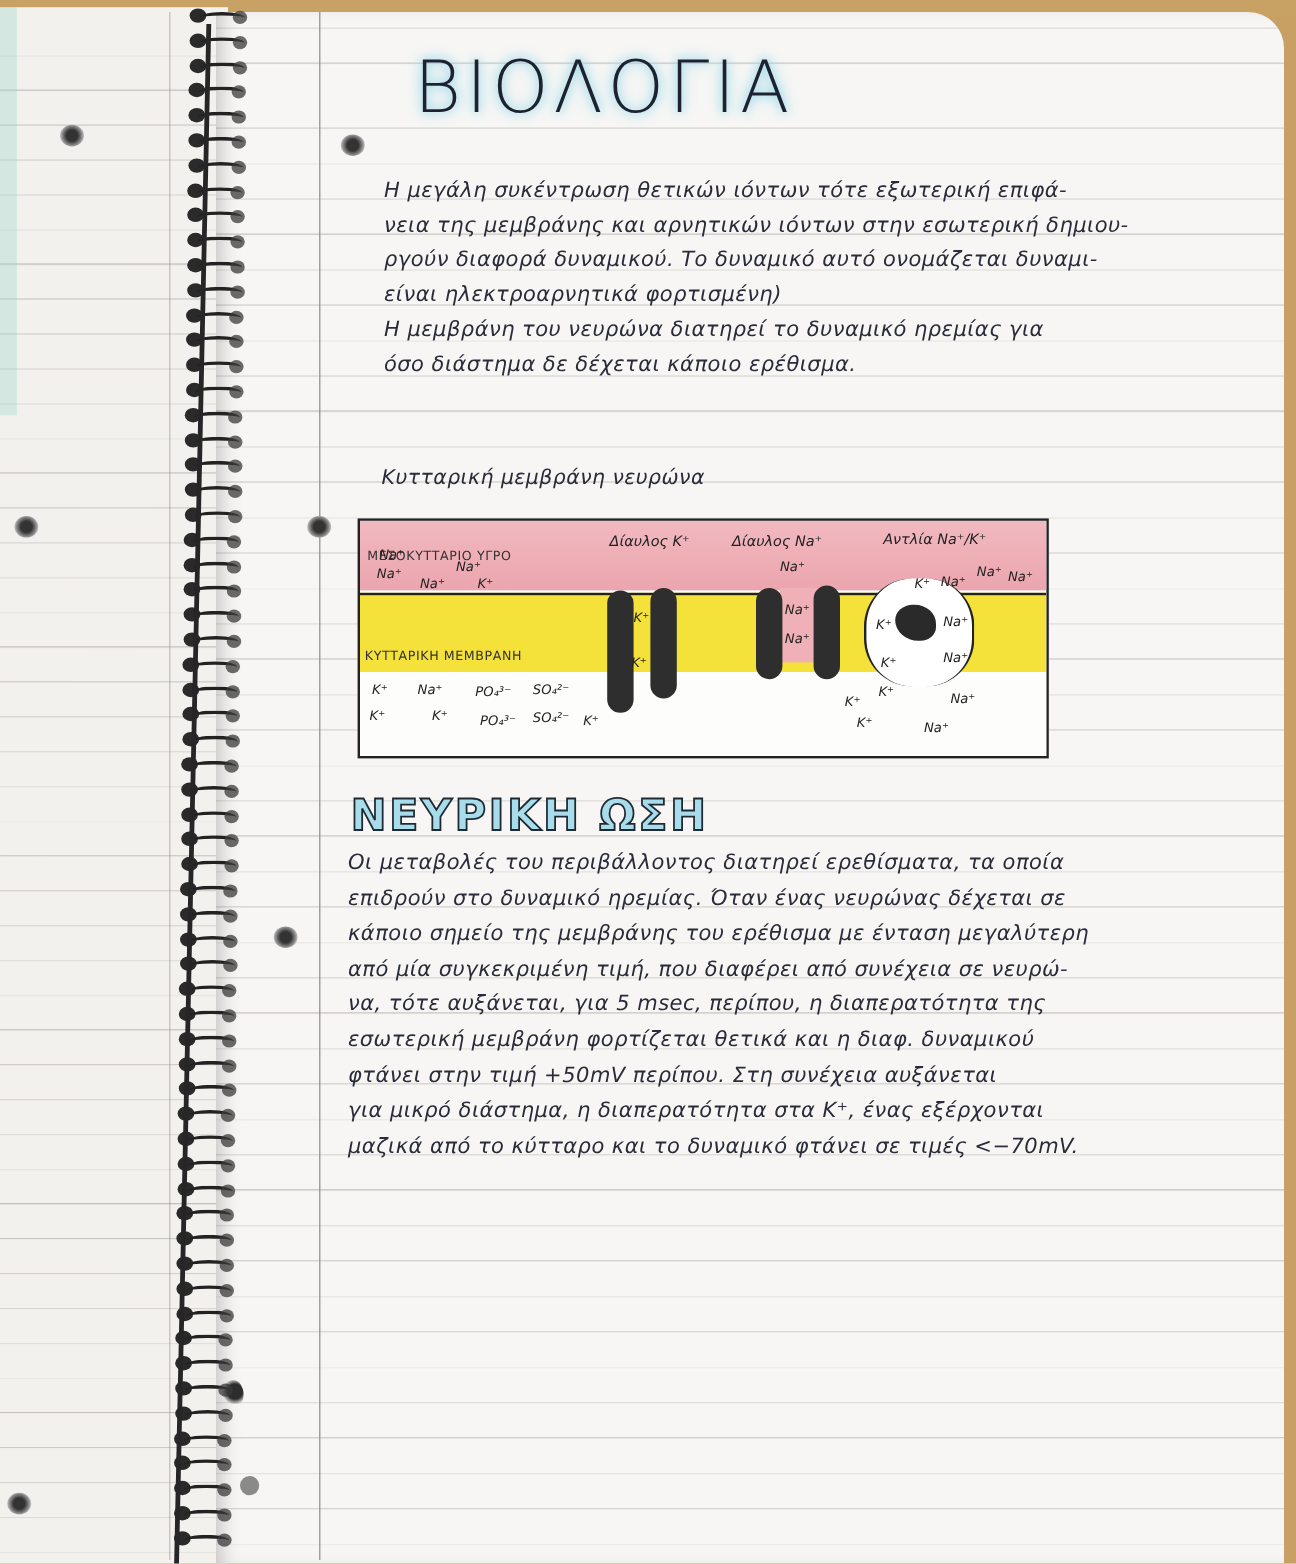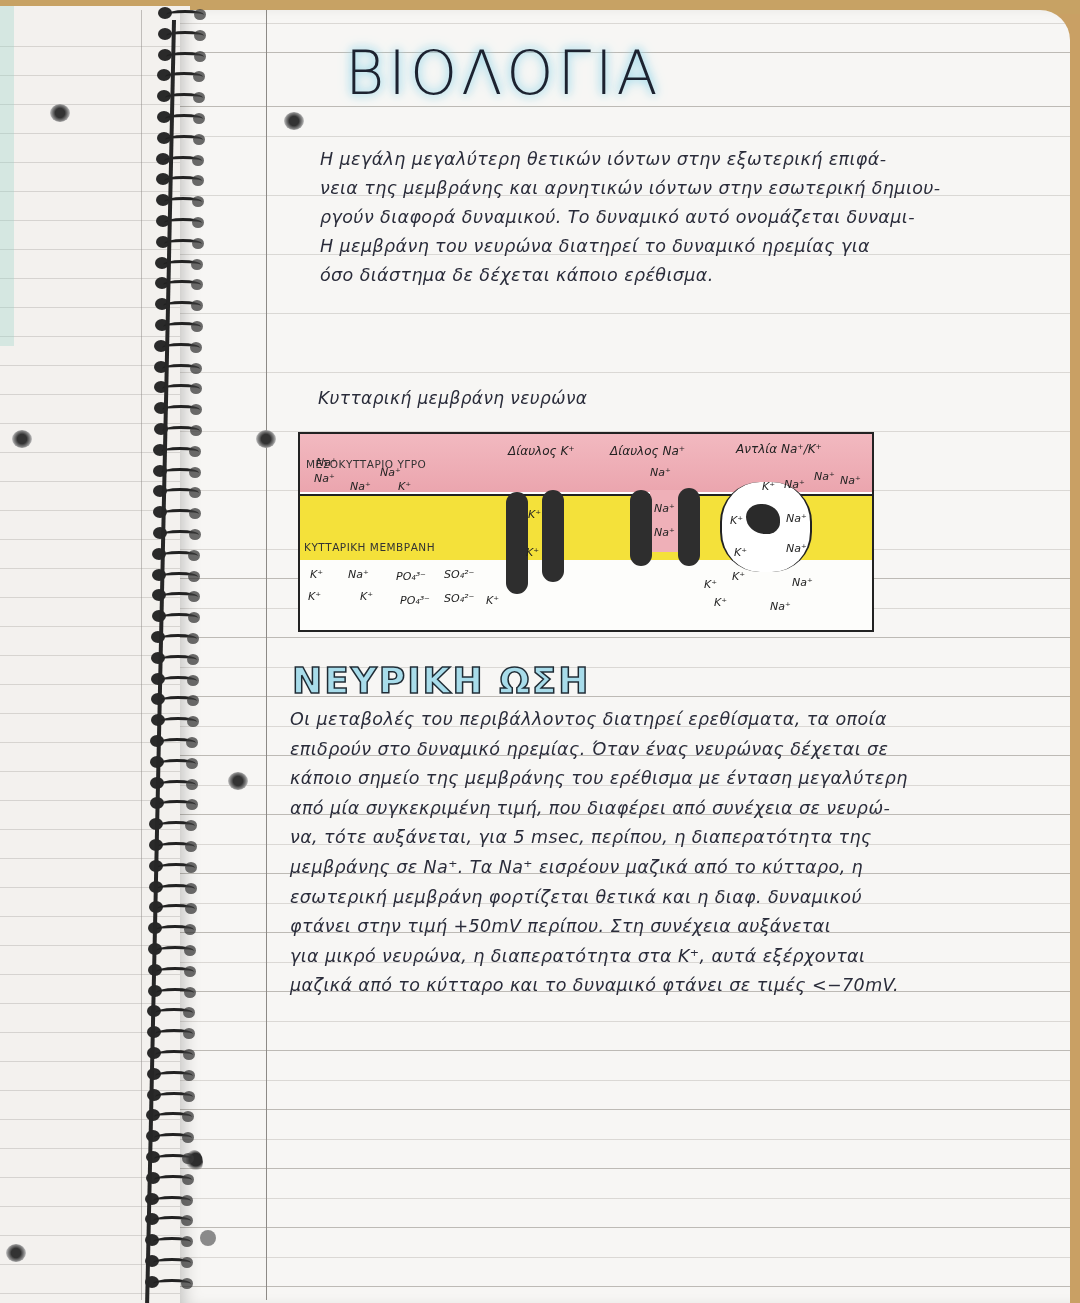--- a/index.html
+++ b/index.html
@@ -372,23 +372,24 @@
       <div class="hole-l"></div>
       <div class="wire"></div>
       <div class="hole-r"></div>
     </div>
   </div>
 <div class="spine"></div>
 
 <div class="title hand">ΒΙΟΛΟΓΙΑ</div>
 
 <div class="para hand" style="left:320px;top:145px;">
-  <p>Η μεγάλη μεγαλύτερη θετικών ιόντων στην εξωτερική επιφά-</p>
+  <p>Η μεγάλη συκέντρωση θετικών ιόντων τότε εξωτερική επιφά-</p>
   <p>νεια της μεμβράνης και αρνητικών ιόντων στην εσωτερική δημιου-</p>
   <p>ργούν διαφορά δυναμικού. Το δυναμικό αυτό ονομάζεται δυναμι-</p>
+  <p>είναι ηλεκτροαρνητικά φορτισμένη)</p>
   <p>Η μεμβράνη του νευρώνα διατηρεί το δυναμικό ηρεμίας για</p>
   <p>όσο διάστημα δε δέχεται κάποιο ερέθισμα.</p>
 </div>
 
 <div class="diagram-caption hand">Κυτταρική μεμβράνη νευρώνα</div>
 
 <div class="diagram">
   <div class="d-extra"></div>
   <div class="d-mem"></div>
   <div class="d-intra"></div>
@@ -447,18 +448,17 @@
 </div>
 
 <div class="h2">ΝΕΥΡΙΚΗ ΩΣΗ</div>
 
 <div class="para hand" style="left:290px;top:705px;line-height:29.6px;">
   <p>Οι μεταβολές του περιβάλλοντος διατηρεί ερεθίσματα, τα οποία</p>
   <p>επιδρούν στο δυναμικό ηρεμίας. Όταν ένας νευρώνας δέχεται σε</p>
   <p>κάποιο σημείο της μεμβράνης του ερέθισμα με ένταση μεγαλύτερη</p>
   <p>από μία συγκεκριμένη τιμή, που διαφέρει από συνέχεια σε νευρώ-</p>
   <p>να, τότε αυξάνεται, για 5 msec, περίπου, η διαπερατότητα της</p>
-  <p>μεμβράνης σε Na⁺. Τα Na⁺ εισρέουν μαζικά από το κύτταρο, η</p>
   <p>εσωτερική μεμβράνη φορτίζεται θετικά και η διαφ. δυναμικού</p>
   <p>φτάνει στην τιμή +50mV περίπου. Στη συνέχεια αυξάνεται</p>
-  <p>για μικρό νευρώνα, η διαπερατότητα στα K⁺, αυτά εξέρχονται</p>
+  <p>για μικρό διάστημα, η διαπερατότητα στα K⁺, ένας εξέρχονται</p>
   <p>μαζικά από το κύτταρο και το δυναμικό φτάνει σε τιμές &lt;−70mV.</p>
 </div>
 
 </body></html>

